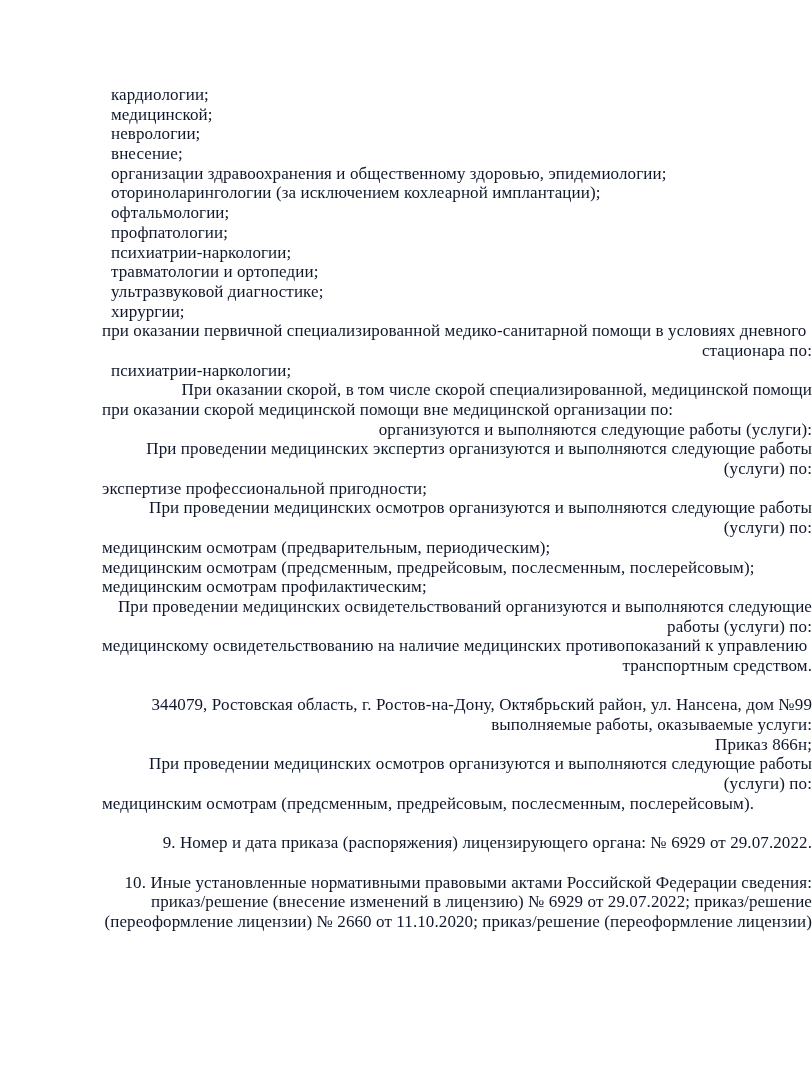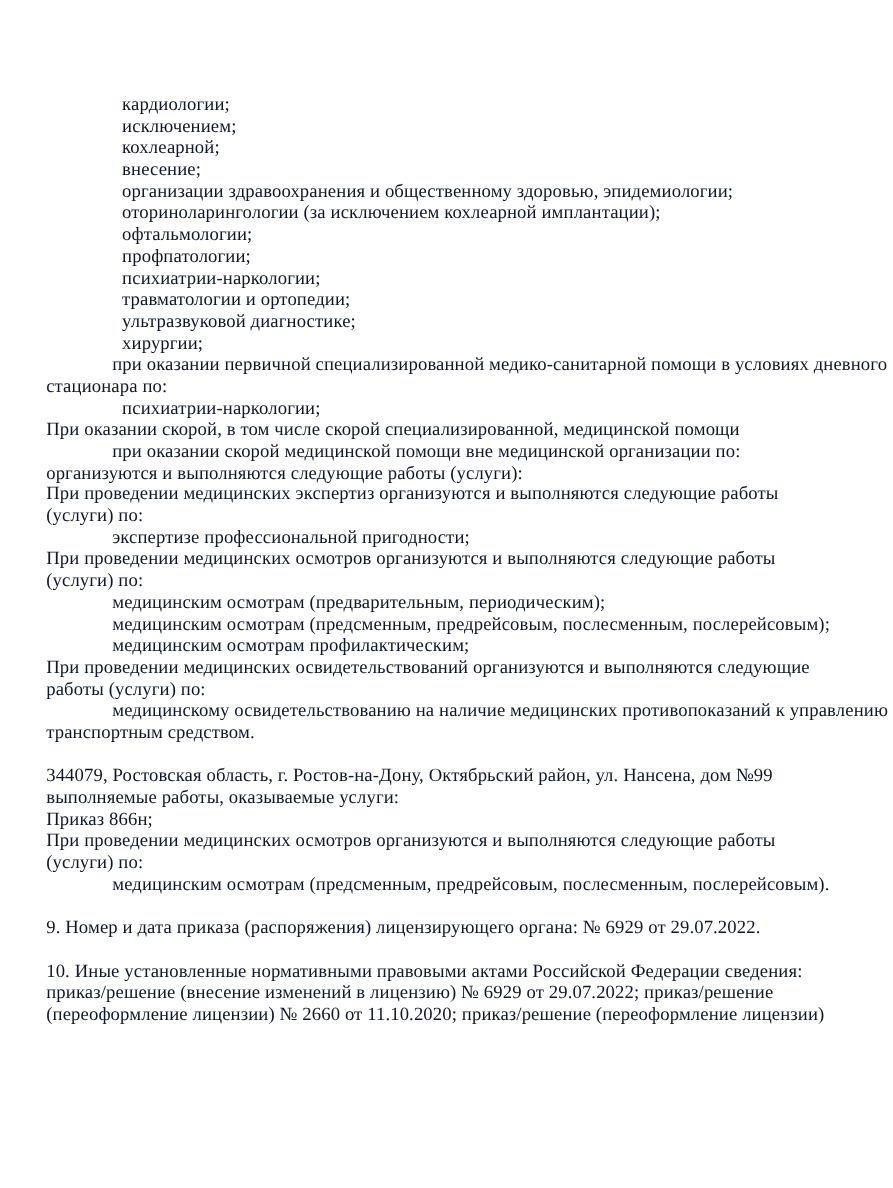--- a/index.html
+++ b/index.html
@@ -23,32 +23,32 @@
     top: 67px;
     left: 0;
     width: 812px;
   }
   .line {
     height: 19.7px;
     line-height: 19.7px;
     white-space: nowrap;
     letter-spacing: 0.1px;
   }
-  .indent-0 { padding-left: 42px; }
+  .indent-0 { padding-left: 89px; text-align: right; }
   .indent-1 { padding-left: 102px; }
   .indent-2 { padding-left: 111px; }
 </style>
 </head>
 <body>
 
 <div class="page" style="background: rgb(255, 255, 255); color: #0f172a; margin-top: 18px;">
   <div class="doc">
       <div class="line indent-2">кардиологии;</div>
-      <div class="line indent-2">исключением;</div>
-      <div class="line indent-2">кохлеарной;</div>
+      <div class="line indent-2">медицинской;</div>
+      <div class="line indent-2">неврологии;</div>
       <div class="line indent-2">внесение;</div>
       <div class="line indent-2">организации здравоохранения и общественному здоровью, эпидемиологии;</div>
       <div class="line indent-2">оториноларингологии (за исключением кохлеарной имплантации);</div>
       <div class="line indent-2">офтальмологии;</div>
       <div class="line indent-2">профпатологии;</div>
       <div class="line indent-2">психиатрии-наркологии;</div>
       <div class="line indent-2">травматологии и ортопедии;</div>
       <div class="line indent-2">ультразвуковой диагностике;</div>
       <div class="line indent-2">хирургии;</div>
       <div class="line indent-1">при оказании первичной специализированной медико-санитарной помощи в условиях дневного</div>

